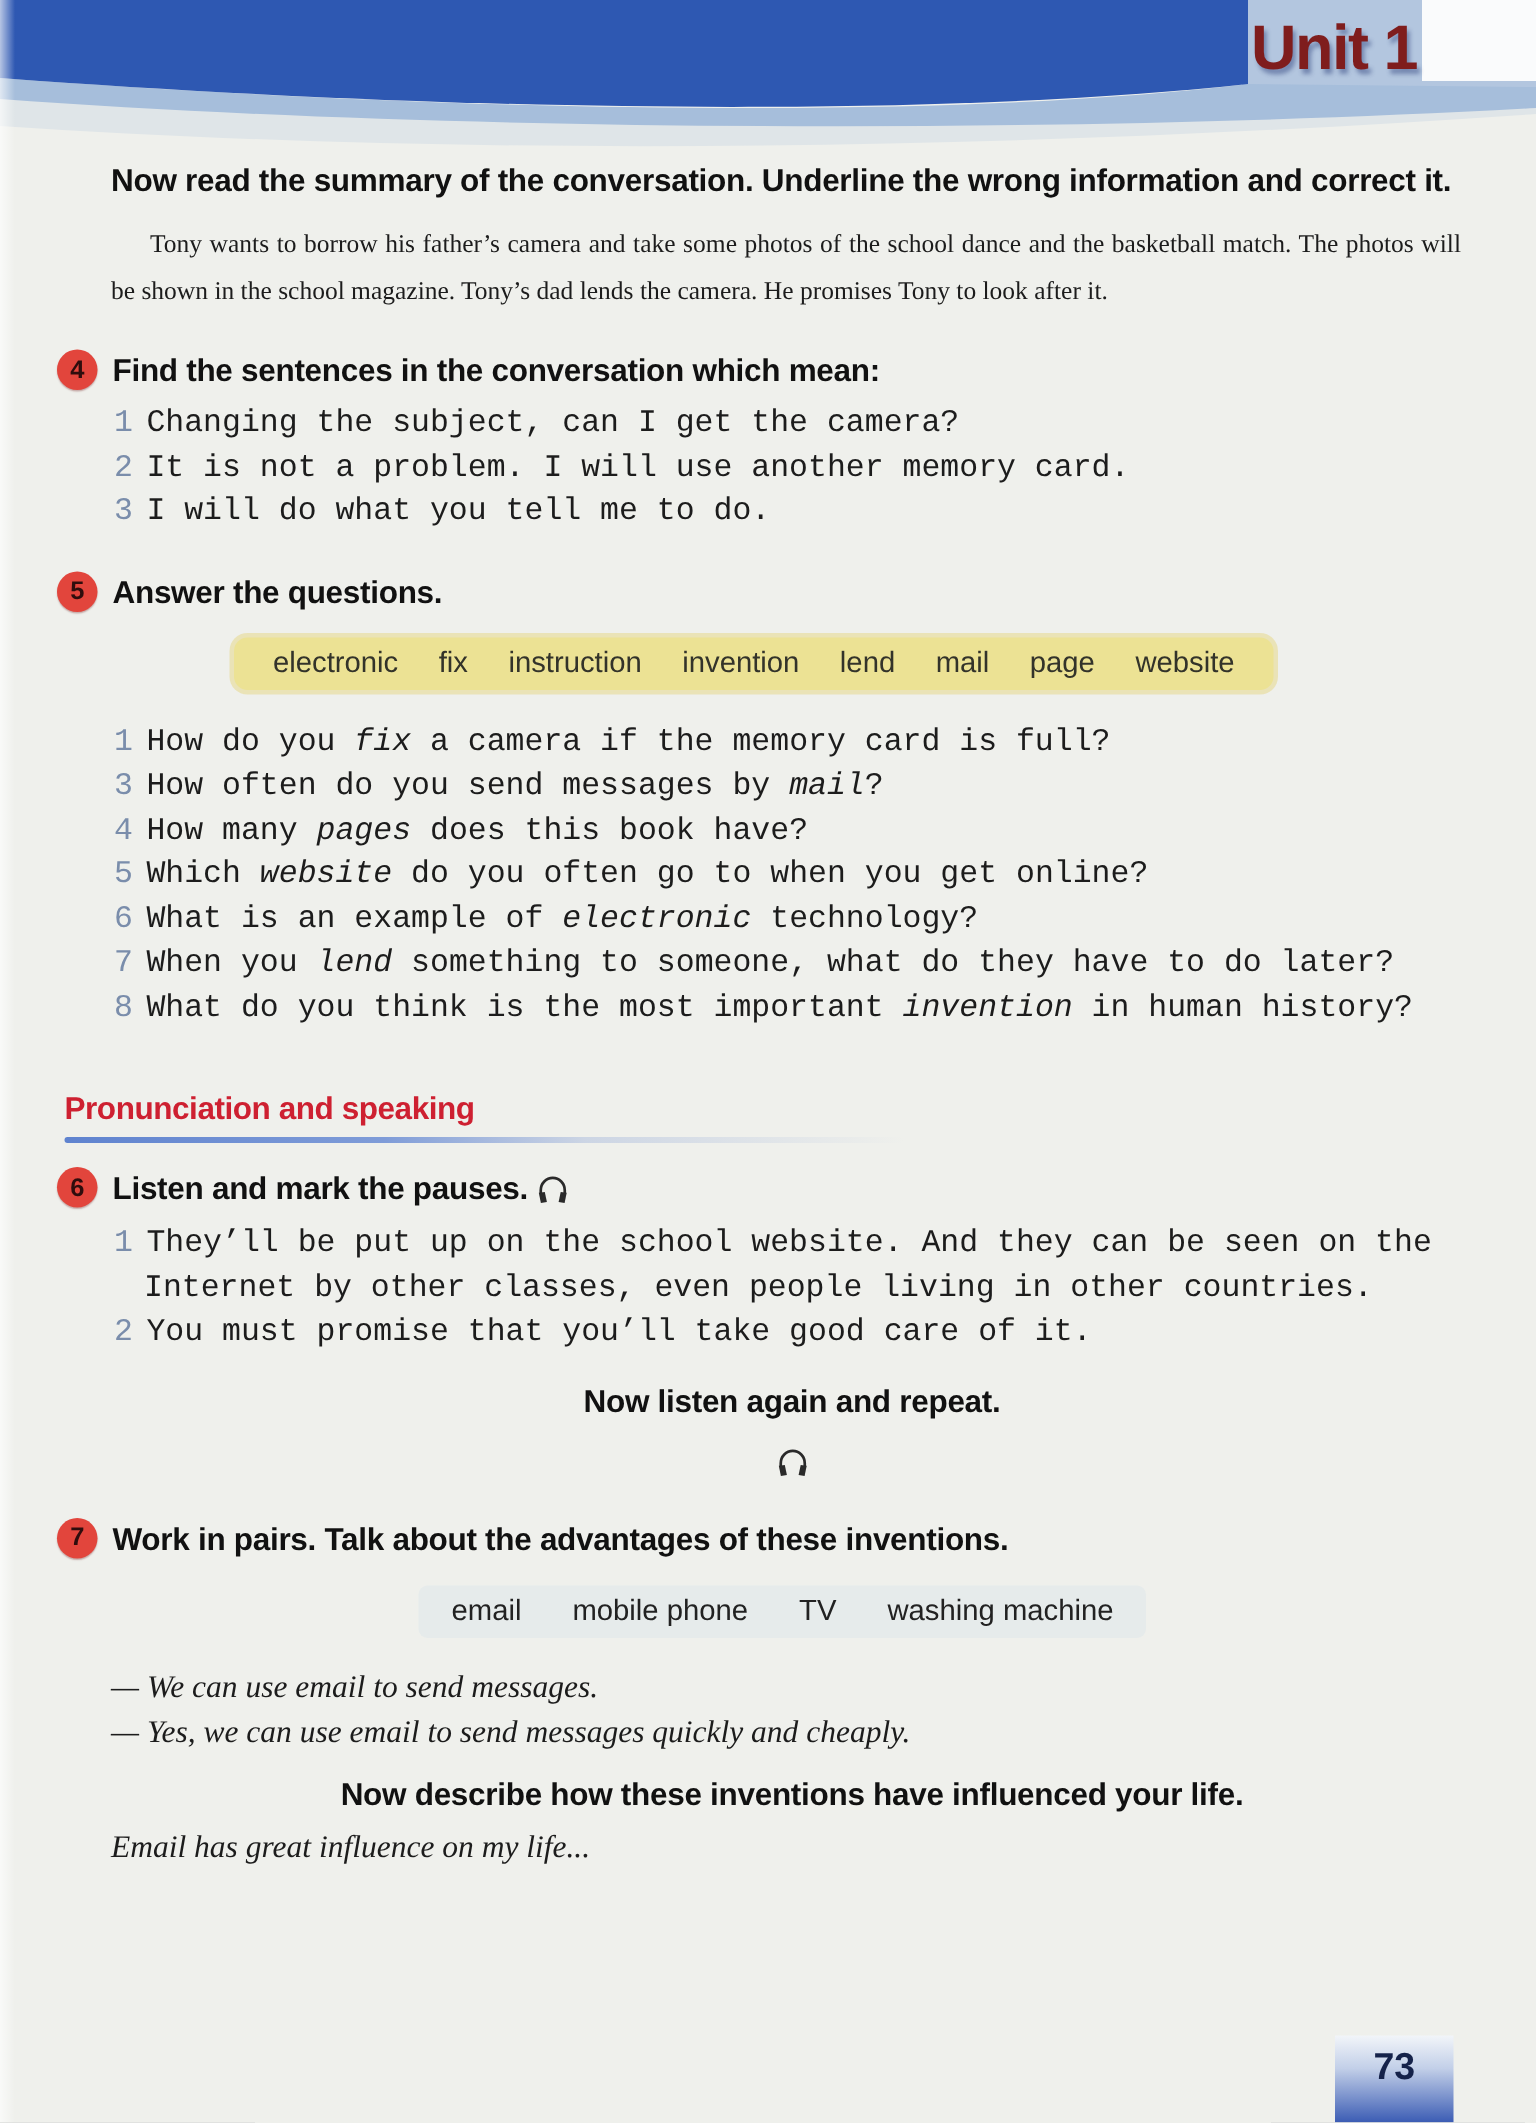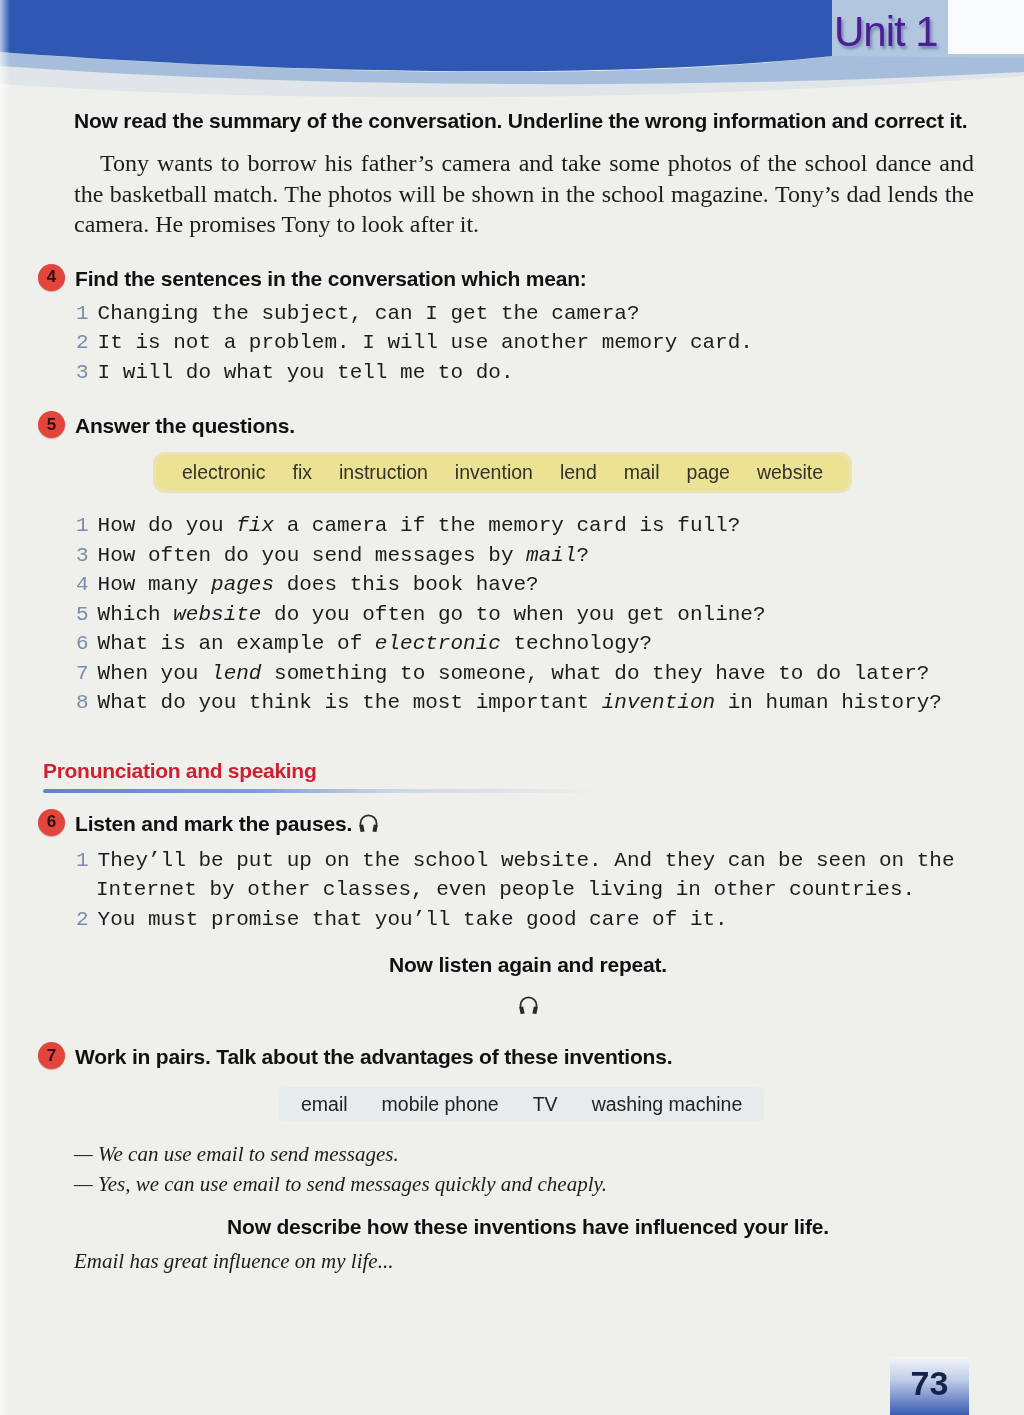--- a/index.html
+++ b/index.html
@@ -13,34 +13,34 @@
   }
   .page::before{
     content:"";position:absolute;left:0;top:0;bottom:0;width:10px;
     background:linear-gradient(to right,rgba(255,255,255,.65),rgba(255,255,255,0));
     pointer-events:none;z-index:5;
   }
   
   .header-art{position:absolute;top:0;left:0;z-index:1;}
   .unit-label{
     position:absolute;top:8px;left:834px;z-index:2;
-    font-family:"Liberation Sans",sans-serif;font-weight:normal;
-    font-size:42px;letter-spacing:-1px;color:#4c1d95;
+    font-family:"Liberation Sans",sans-serif;font-weight:bold;
+    font-size:42px;letter-spacing:-1px;color:#7f1d1d;
     text-shadow:2px 3px 3px rgba(40,60,120,.45);
   }
   
   .content{position:absolute;top:0;left:16px;width:1024px;box-sizing:border-box;
     padding:106px 58px 0 58px;z-index:3;}
   .intro-heading{
     font-family:"Liberation Sans",sans-serif;font-weight:bold;
     font-size:21px;line-height:29px;color:#111;
     width:902px;text-align:justify;letter-spacing:-.2px;
   }
   .body-par{
-    margin-top:13px;font-size:24px;line-height:30.5px;
+    margin-top:13px;font-size:17px;line-height:30.5px;
     text-align:justify;text-indent:26px;width:900px;
   }
   .section-head{
     display:flex;align-items:flex-start;gap:10px;
     margin-left:-36px;
   }
   .mt-s4{margin-top:24px;}
   .mt-s5{margin-top:24px;}
   .mt-s6{margin-top:16px;}
   .mt-s7{margin-top:26px;}
@@ -97,21 +97,21 @@
   .describe-example{
     margin-top:7px;font-style:italic;font-size:21px;line-height:28px;
   }
   
   .page-num-box{
     position:absolute;left:890px;top:1357px;width:79px;height:58px;z-index:4;
     background:linear-gradient(180deg,#f2f5f9 0%,#c2cfe8 38%,#3b5cb4 100%);
     display:flex;justify-content:center;align-items:flex-start;
     padding-top:7px;box-sizing:border-box;
     font-family:"Liberation Sans",sans-serif;font-weight:bold;
-    font-size:34px;color:#15224a;text-align:right;
+    font-size:25px;color:#15224a;text-align:right;
   }
 </style>
 </head>
 <body>
 
 <div class="page">
 
   <svg class="header-art" width="1024" height="100" viewBox="0 0 1024 100">
     <rect x="828" y="0" width="196" height="60" fill="#b3c6df"></rect>
     <rect x="948" y="0" width="76" height="54" fill="#fafbfc"></rect>

